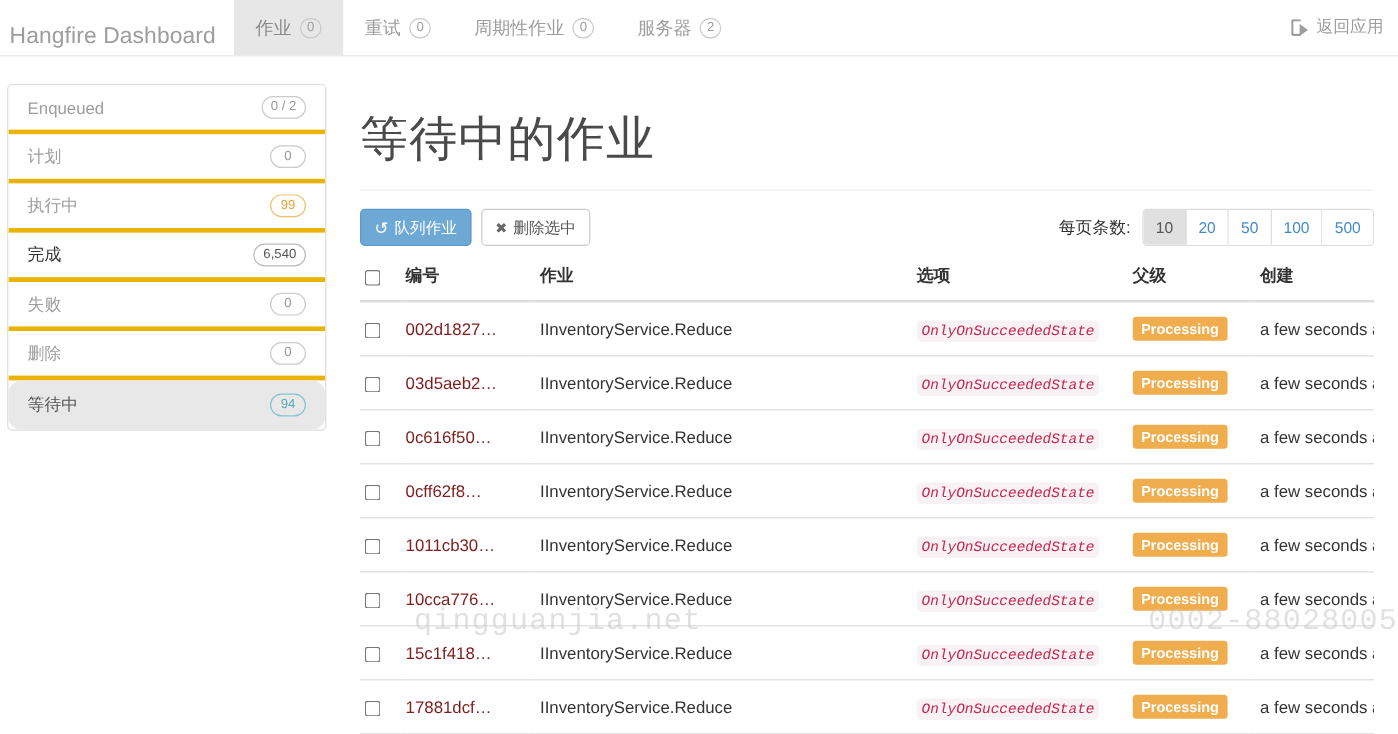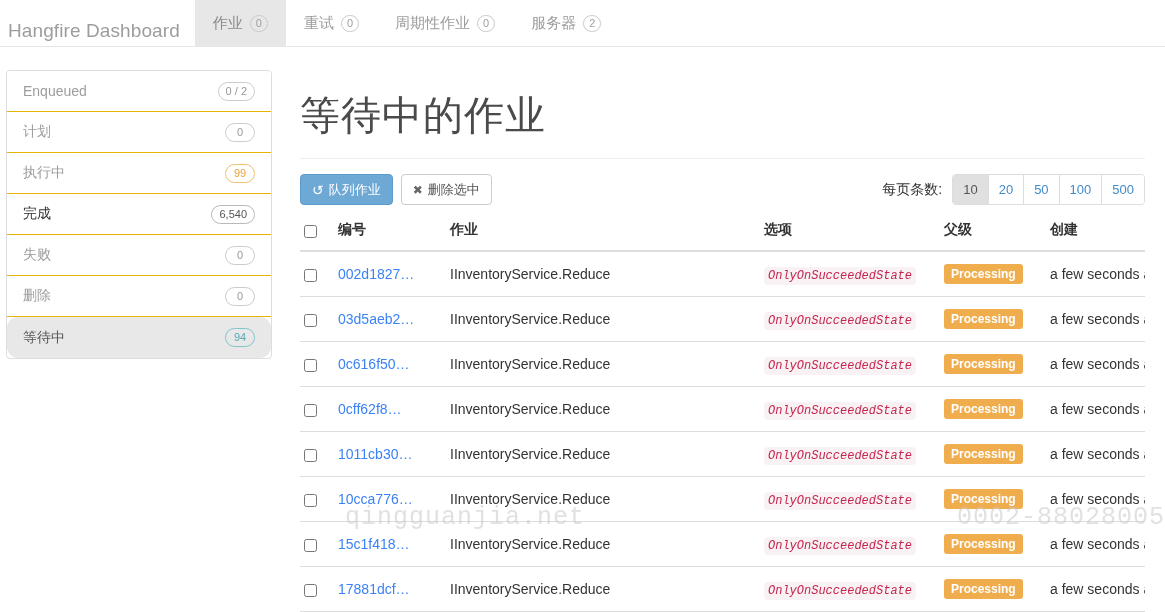--- a/index.html
+++ b/index.html
@@ -129,21 +129,21 @@
     background: #ffffff;
     overflow: hidden;
     box-sizing: border-box;
   }
   .side-item {
     display: flex;
     align-items: center;
     justify-content: space-between;
     height: 41px;
     padding: 0 16px;
-    border-bottom: 1px solid #eab308;
+    border-bottom: 4px solid #eab308;
     color: #9d9d9d;
     font-size: 14px;
     cursor: pointer;
     box-sizing: border-box;
     background: #ffffff;
   }
   .side-item:last-child { border-bottom: none; border-radius: 11px; }
   .side-item.active {
     background: #e8e8e8;
     color: #555555;
@@ -304,21 +304,21 @@
   .col-par   { width: 98px; }
   .col-crt   { width: auto; }
   .cb {
     width: 13px;
     height: 13px;
     margin: 0;
     vertical-align: middle;
     cursor: pointer;
   }
   .job-id {
-    color: #3b82f6;
+    color: #7f1d1d;
     text-decoration: none;
     cursor: pointer;
   }
   .code-state {
     font-family: "Liberation Mono", "DejaVu Sans Mono", monospace;
     font-size: 12px;
     color: #c7254e;
     background: #f9f2f4;
     padding: 2px 4px;
     border-radius: 4px;
@@ -373,20 +373,26 @@
     <a class="nav-tab">
       <span>周期性作业</span>
       <span class="nav-count">0</span>
     </a>
     <a class="nav-tab">
       <span>服务器</span>
       <span class="nav-count">2</span>
     </a>
   </div>
 
+  <div class="navbar-right">
+    <a class="back-link">
+      <span class="signout-icon"></span>
+      <span>返回应用</span>
+    </a>
+  </div>
 </div>
 
 <div class="page">
 
   <div class="sidebar">
     <div class="side-item">
       <span class="side-label">Enqueued</span>
       <span class="side-badge">0 / 2</span>
     </div>
     <div class="side-item">

